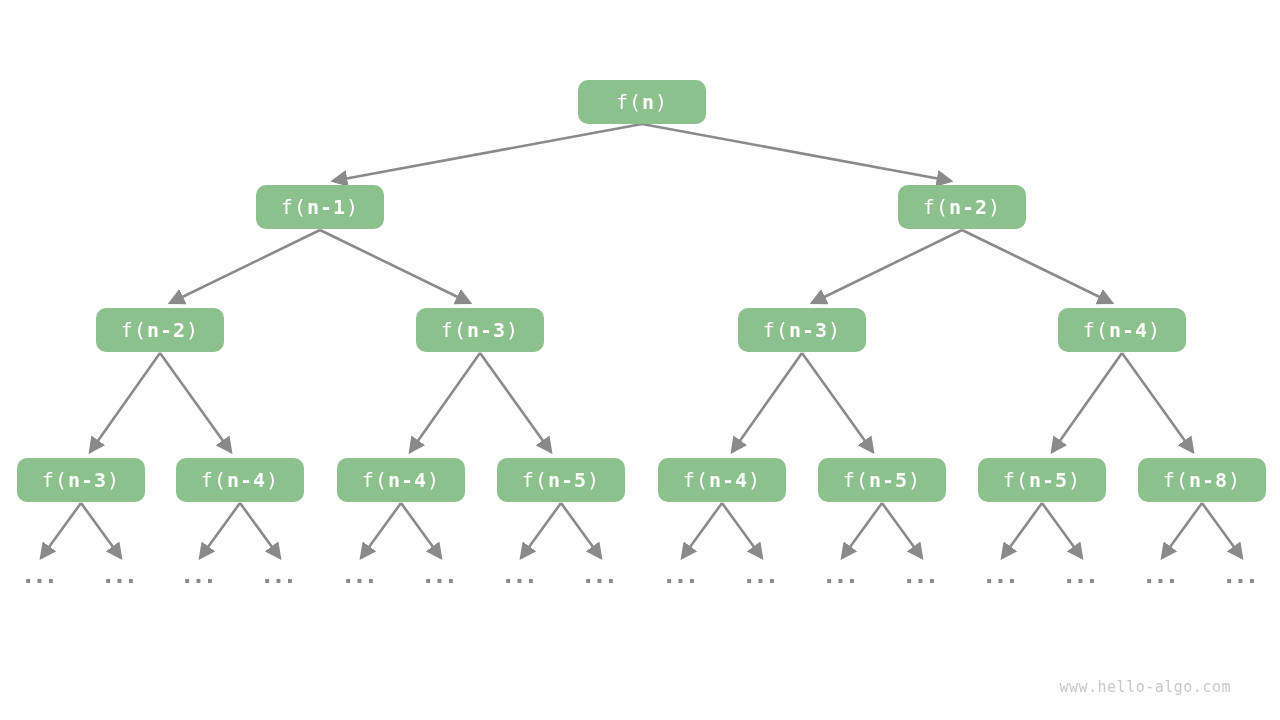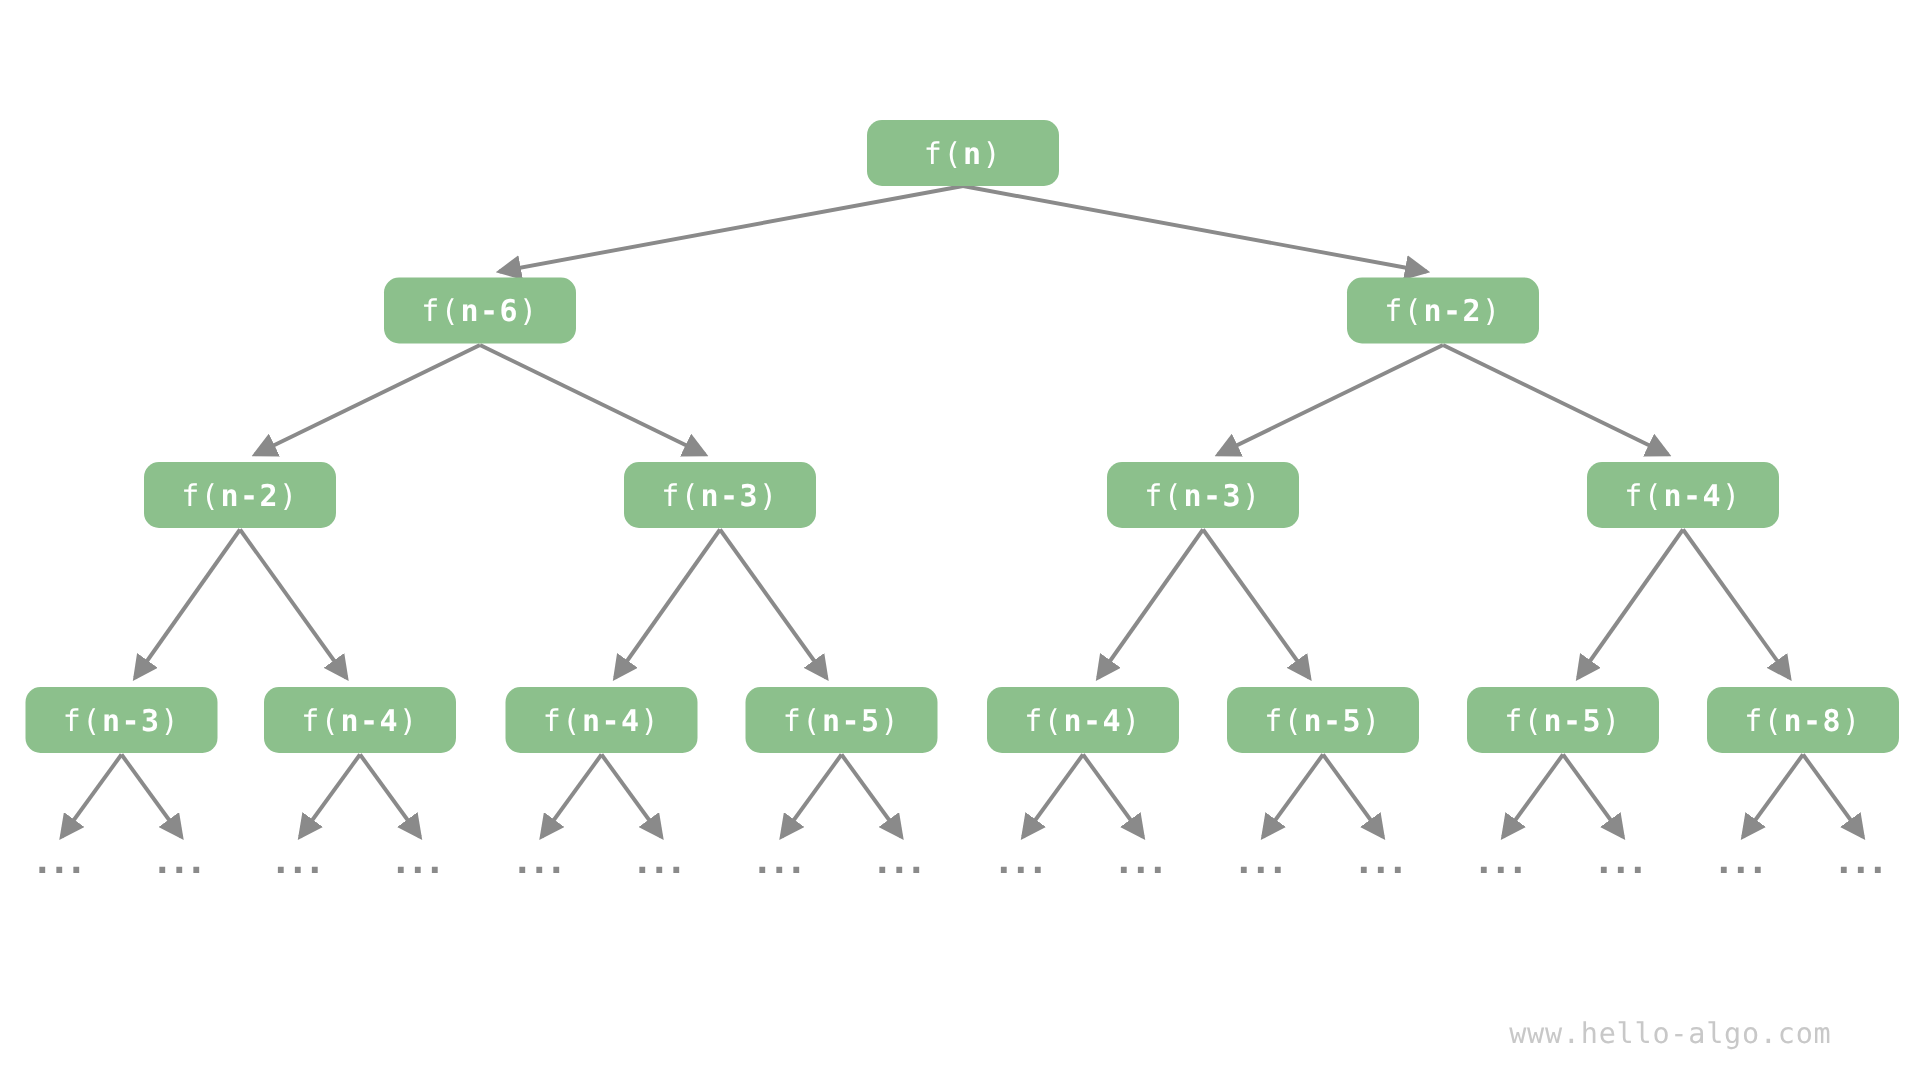--- a/index.html
+++ b/index.html
@@ -45,24 +45,24 @@
     line-height: 28px;
     text-align: center;
     color: #8a8a8a;
     font-family: "DejaVu Sans", sans-serif;
     font-weight: 700;
     font-size: 22px;
     letter-spacing: 3px;
   }
   .watermark {
     position: absolute;
-    right: 59px;
+    right: 49px;
     top: 678px;
     color: #c8c8c8;
-    font-size: 19px;
+    font-size: 15px;
     letter-spacing: 0.5px;
     font-family: "DejaVu Sans Mono", monospace;
   }
 </style>
 </head>
 <body>
 
 <div class="canvas">
 
   <svg class="edges-layer" width="1280" height="720" viewBox="0 0 1280 720" xmlns="http://www.w3.org/2000/svg">
@@ -108,21 +108,21 @@
   </svg>
 
   <div class="tree-node" style="left:578px; top:80px;">
     <span class="pre">f(</span>
       <span class="arg">n</span>
       <span class="post">)</span>
   </div>
 
   <div class="tree-node" style="left:256px; top:185px;">
     <span class="pre">f(</span>
-      <span class="arg">n-6</span>
+      <span class="arg">n-1</span>
       <span class="post">)</span>
   </div>
   <div class="tree-node" style="left:898px; top:185px;">
     <span class="pre">f(</span>
       <span class="arg">n-2</span>
       <span class="post">)</span>
   </div>
 
   <div class="tree-node" style="left:96px; top:308px;">
     <span class="pre">f(</span>

